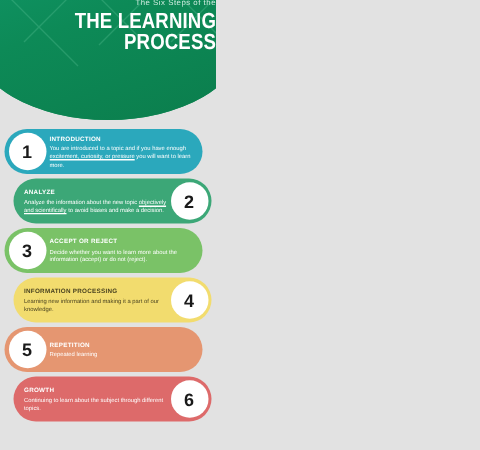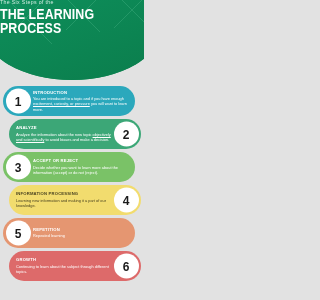--- a/index.html
+++ b/index.html
@@ -19,21 +19,21 @@
     border-radius:0 0 50% 50% / 0 0 42% 42%;
     overflow:hidden;
   }
   .hdr-grad{
     position:absolute;inset:0;
     background:linear-gradient(160deg,#11996b 0%,#0d8a57 45%,#0b7d4c 100%);
   }
   .hdr-lines{position:absolute;inset:0;opacity:.30;}
   .header-text{
     position:absolute;left:18px;top:46px;width:144px;
-    text-align:left;color:#ffffff;
+    text-align:right;color:#ffffff;
   }
   .hdr-sub{
     font-size:5.2px;letter-spacing:.35px;font-weight:400;
     color:#cfece0;margin:0 0 2px 0;line-height:1;
   }
   .hdr-title{
     font-size:12.4px;font-weight:700;letter-spacing:.1px;
     line-height:1;margin:0;color:#ffffff;
     font-family:"Liberation Sans", sans-serif;
     transform:scaleY(1.18);transform-origin:top center;

